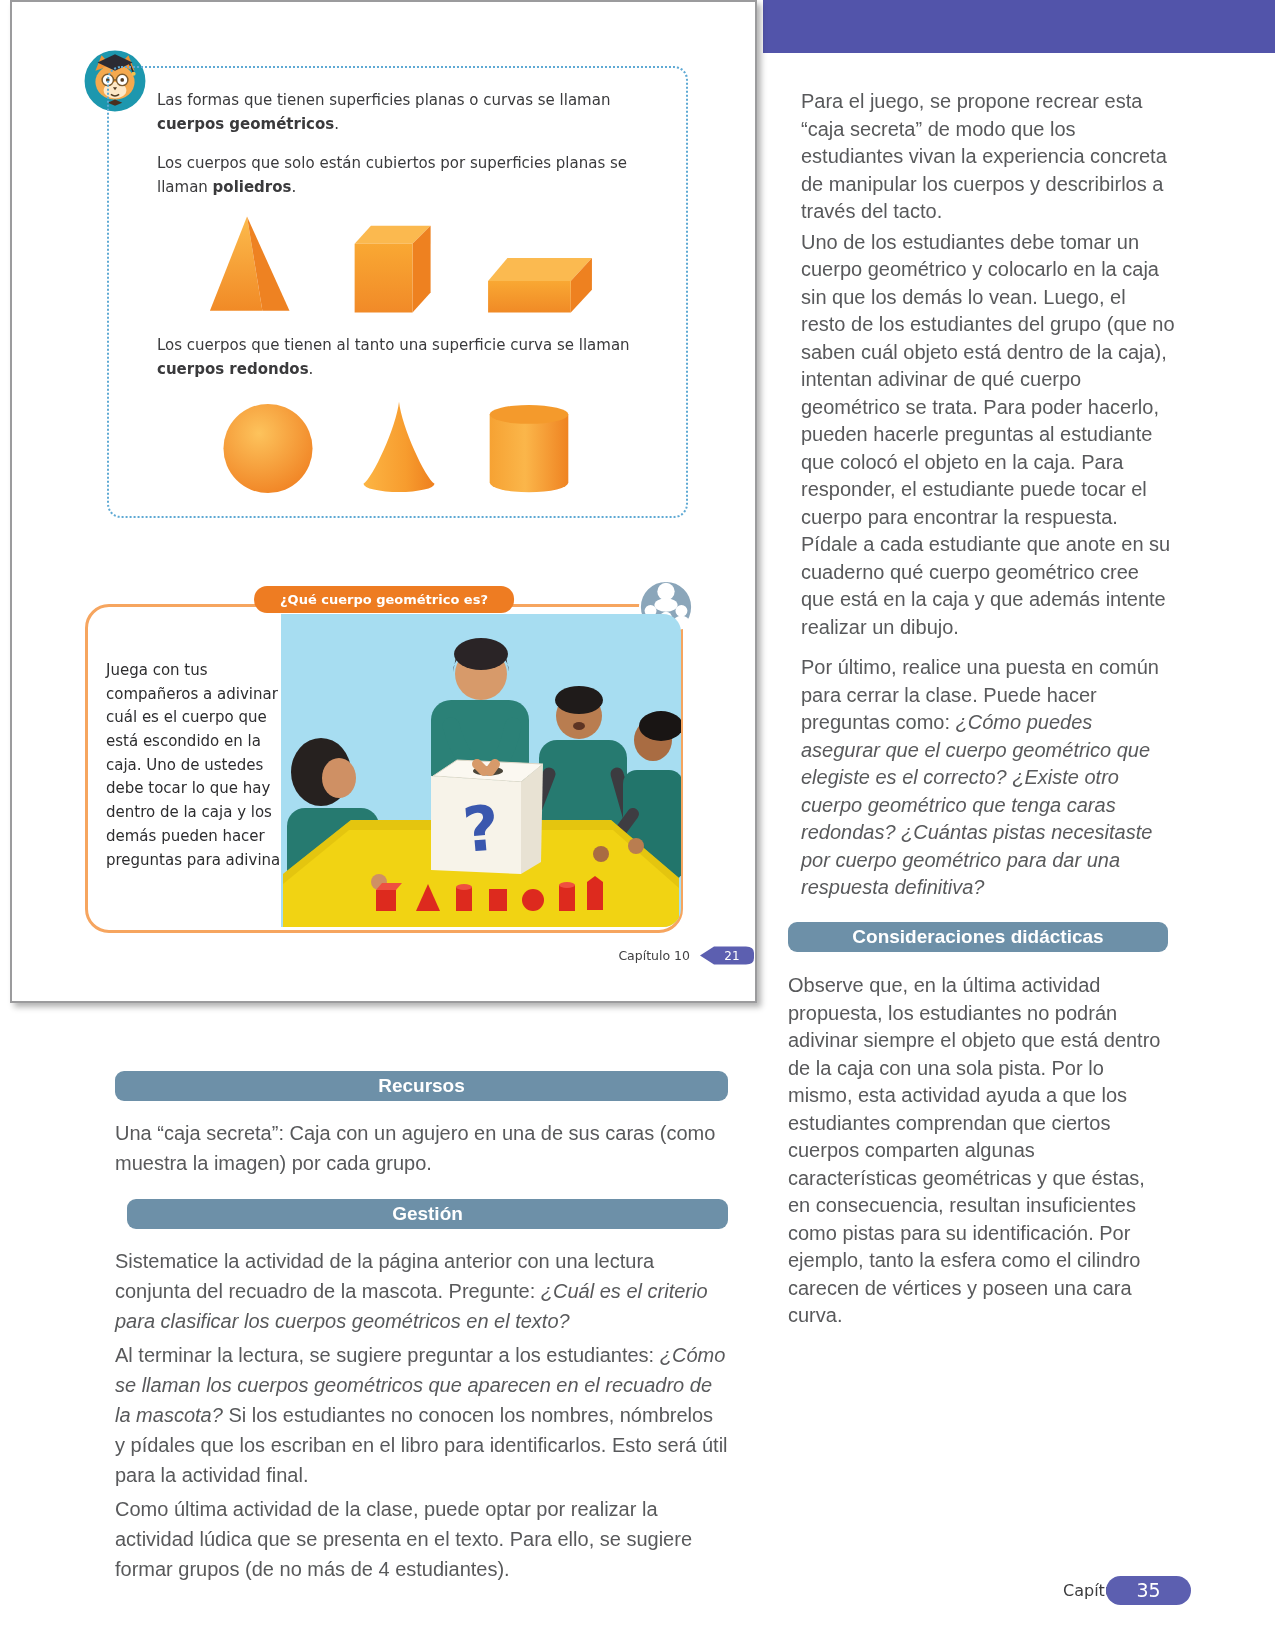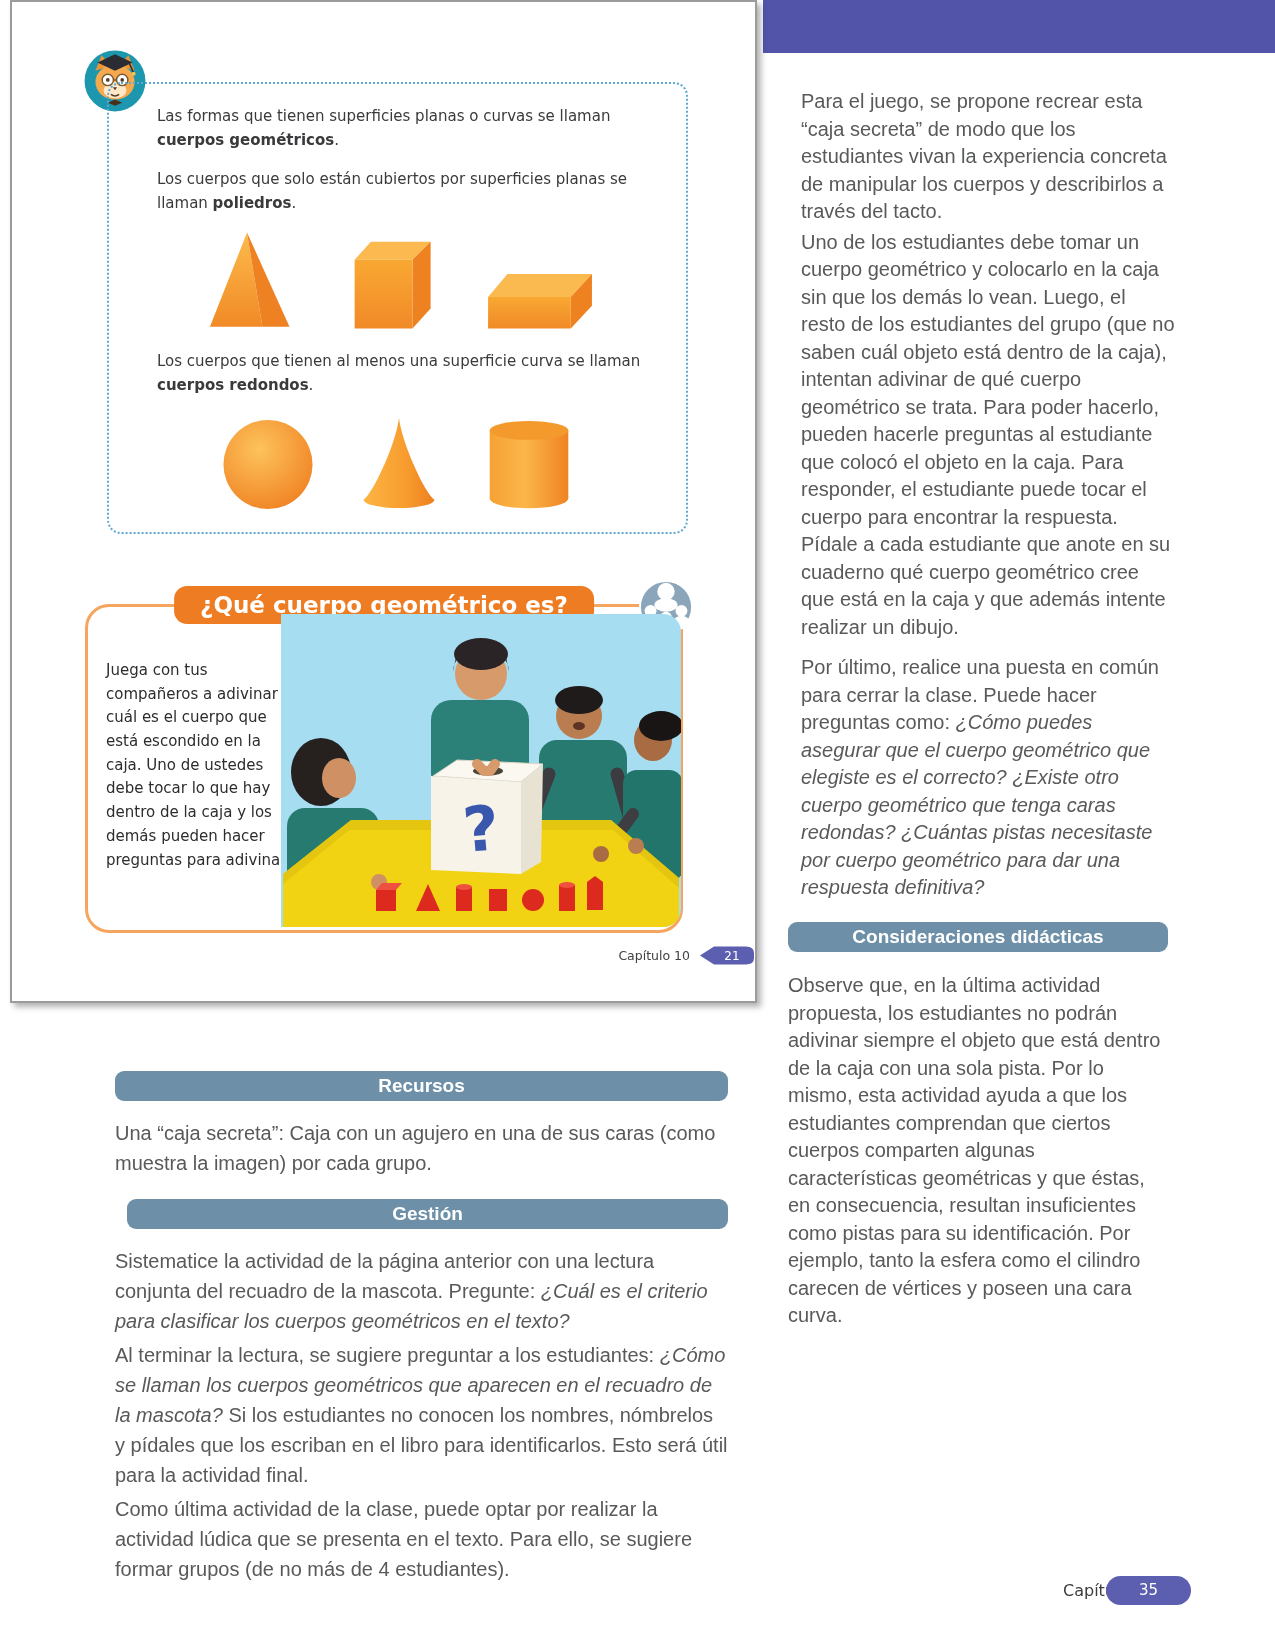--- a/index.html
+++ b/index.html
@@ -8,35 +8,35 @@
 
   
   .topbar{position:absolute;left:763px;top:0;width:512px;height:53px;background:#5254aa;}
 
   
   .frame{position:absolute;left:10px;top:0;width:743px;height:999px;background:#ffffff;
          border:2px solid #9b9b9d;box-shadow:4px 4px 6px rgba(0,0,0,.30);}
 
   .mascot{position:absolute;left:70px;top:46px;width:66px;height:66px;}
 
-  .note-box{position:absolute;left:95px;top:80px;width:581px;height:452px;
+  .note-box{position:absolute;left:95px;top:64px;width:581px;height:452px;
             border:2px dotted #5ea9d4;border-radius:14px;box-sizing:border-box;
             padding:20px 30px 10px 48px;}
   .note-box p{margin:0 0 14px 0;font-family:"DejaVu Sans",sans-serif;font-size:15px;
               line-height:1.62;color:#3a3a3c;max-width:503px;}
   .note-box b{font-weight:bold;}
   .shape-row{display:flex;justify-content:center;align-items:flex-end;gap:44px;
              margin:6px -30px 16px -48px;}
 
   
   .activity{position:absolute;left:73px;top:602px;width:592px;height:323px;
             border:3px solid #f6a55f;border-radius:24px;}
   .activity-title{position:absolute;left:50%;top:-21px;transform:translateX(-50%);
             background:#ee7c22;color:#ffffff;font-family:"DejaVu Sans",sans-serif;
-            font-weight:bold;font-size:23px;white-space:nowrap;
+            font-weight:bold;font-size:13px;white-space:nowrap;
             padding:6px 26px;border-radius:13px;}
   .group-icon{position:absolute;right:-14px;top:-28px;width:56px;height:56px;}
   .activity-text{position:absolute;left:18px;top:52px;width:192px;
             font-family:"DejaVu Sans",sans-serif;font-size:15px;line-height:1.58;color:#2d2d2f;}
   .photo{position:absolute;left:193px;top:7px;width:400px;height:313px;border-radius:0 18px 18px 0;}
 
   .sp-footer{position:absolute;right:0;top:943px;display:flex;align-items:center;gap:10px;}
   .sp-footer .chap{font-family:"DejaVu Sans",sans-serif;font-size:12.5px;color:#414042;}
 
   
@@ -55,21 +55,21 @@
   .guide-right-b{position:absolute;left:788px;top:884px;width:380px;}
   .guide-right-b p{margin:20px 0 0 0;font-size:20px;line-height:27.5px;}
 
   .it{font-style:italic;}
 
   
   .foot-chap{position:absolute;left:1063px;top:1581px;font-family:"DejaVu Sans",sans-serif;
              font-size:16px;color:#3c3c3e;}
   .foot-pill{position:absolute;left:1106px;top:1576px;width:85px;height:29px;border-radius:15px;
              background:#5c5fb0;color:#ffffff;text-align:center;line-height:29px;
-             font-size:15px;font-family:"DejaVu Sans",sans-serif;}
+             font-size:19px;font-family:"DejaVu Sans",sans-serif;}
 </style>
 </head>
 <body>
 
 <div id="canvas">
 
   <div class="topbar"></div>
 
   <div class="frame">
 
@@ -125,21 +125,21 @@
                 <stop offset="0" stop-color="#f9a833"></stop>
                 <stop offset="1" stop-color="#f08a26"></stop>
               </linearGradient>
           </defs>
           <polygon points="6,34 28,8 124,8 100,34" fill="#fbba50"></polygon>
           <polygon points="100,34 124,8 124,44 100,70" fill="#ee8120"></polygon>
           <polygon points="6,34 100,34 100,70 6,70" fill="url(#prF)"></polygon>
         </svg>
       </div>
 
-      <p><span>Los cuerpos que tienen al menos una superficie curva se llaman </span><b>cuerpos redondos</b><span>.</span></p>
+      <p><span>Los cuerpos que tienen al tanto una superficie curva se llaman </span><b>cuerpos redondos</b><span>.</span></p>
 
       <div class="shape-row">
         <svg width="92" height="95" viewBox="0 0 95 95">
           <defs>
             <radialGradient id="spG" cx="0.4" cy="0.33" r="0.75">
                 <stop offset="0" stop-color="#fdc35c"></stop>
                 <stop offset="1" stop-color="#f08122"></stop>
               </radialGradient>
           </defs>
           <circle cx="47.5" cy="47.5" r="46" fill="url(#spG)"></circle>

